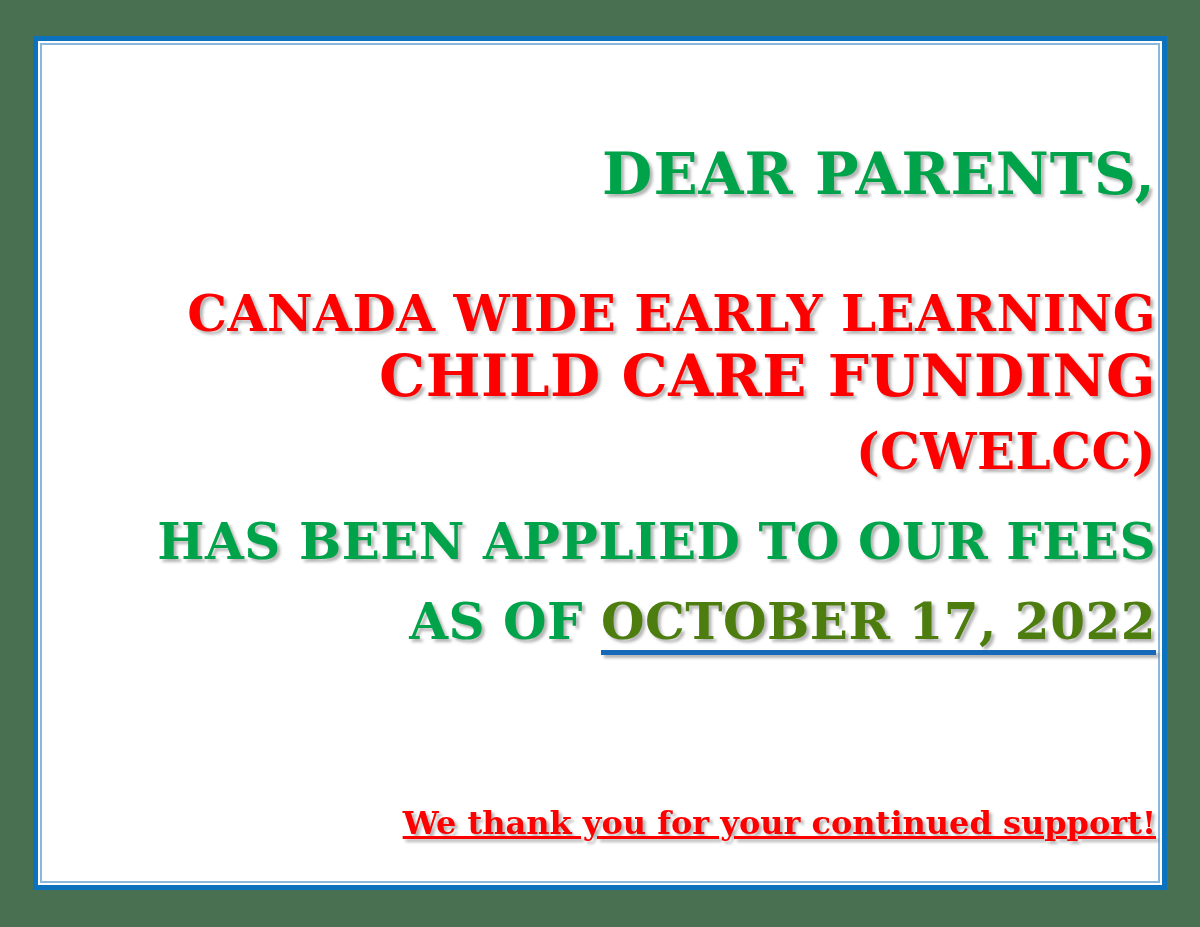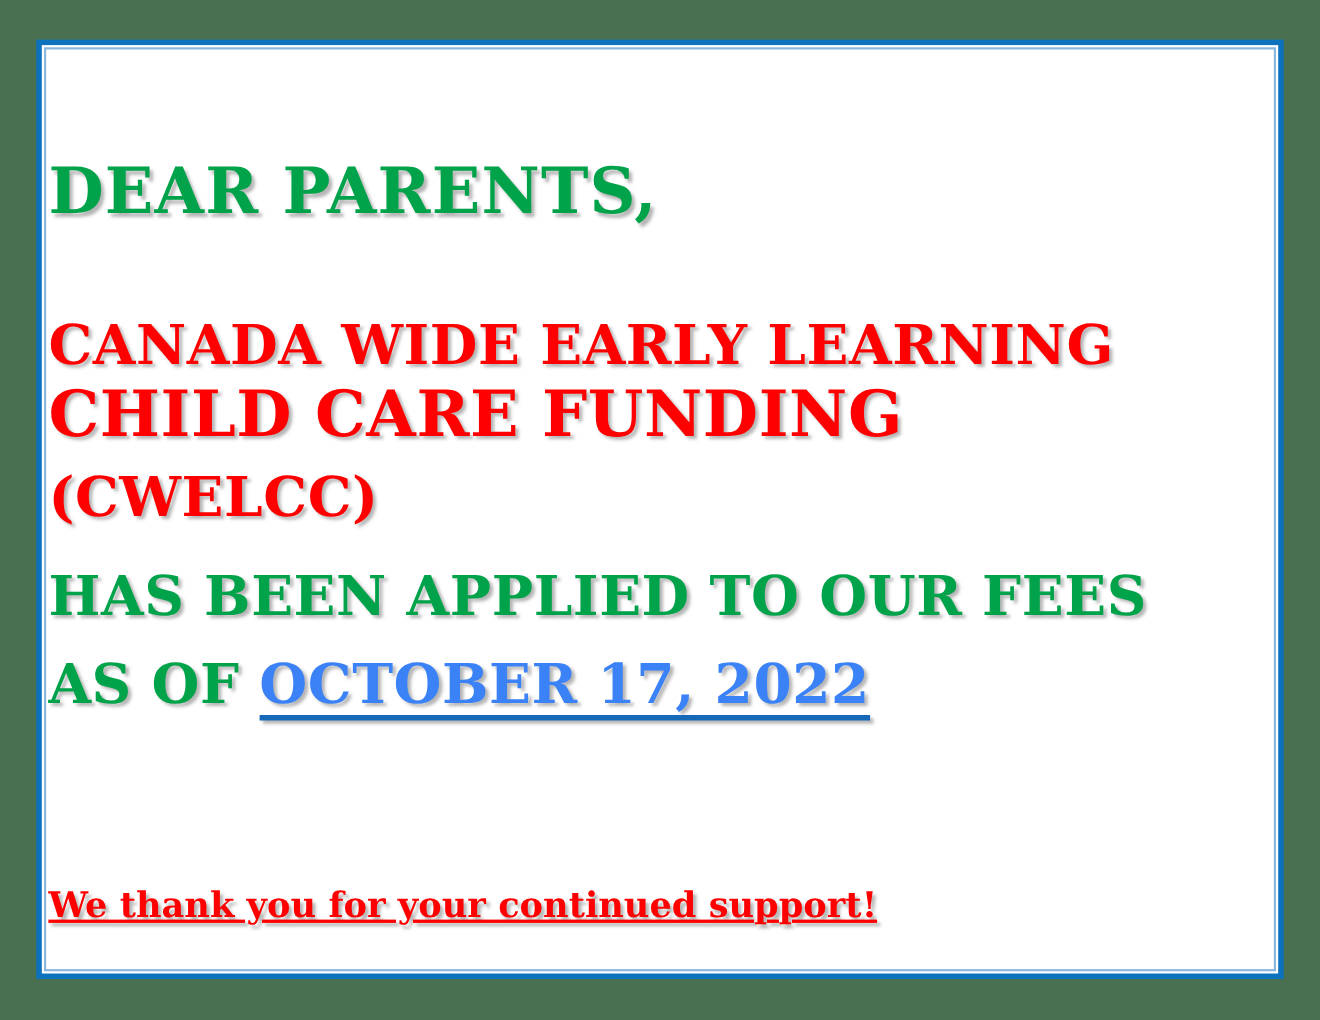--- a/index.html
+++ b/index.html
@@ -47,21 +47,21 @@
     top: 47px;
     width: 1112px;
     height: 832px;
     background: #ffffff;
     box-sizing: border-box;
   }
 
   .line {
     position: absolute;
     width: 100%;
-    text-align: left;
+    text-align: right;
     font-weight: bold;
     letter-spacing: 0.5px;
     white-space: nowrap;
     text-shadow: 3px 3px 3px rgba(120,120,120,0.55);
     line-height: 1;
   }
 
   .green  { color: #00a34a; }
   .red    { color: #fe0000; }
 
@@ -92,21 +92,21 @@
     font-size: 50px;
   }
   #line-thank-you {
     top: 760px;
     font-size: 32px;
     letter-spacing: 0px;
     text-decoration: underline;
   }
 
   .date-link {
-    color: #3b82f6;
+    color: #4d7c0f;
     display: inline-block;
     position: relative;
     padding-bottom: 2px;
   }
   .date-link::after {
     content: "";
     position: absolute;
     left: 0;
     right: 0;
     bottom: -6px;

